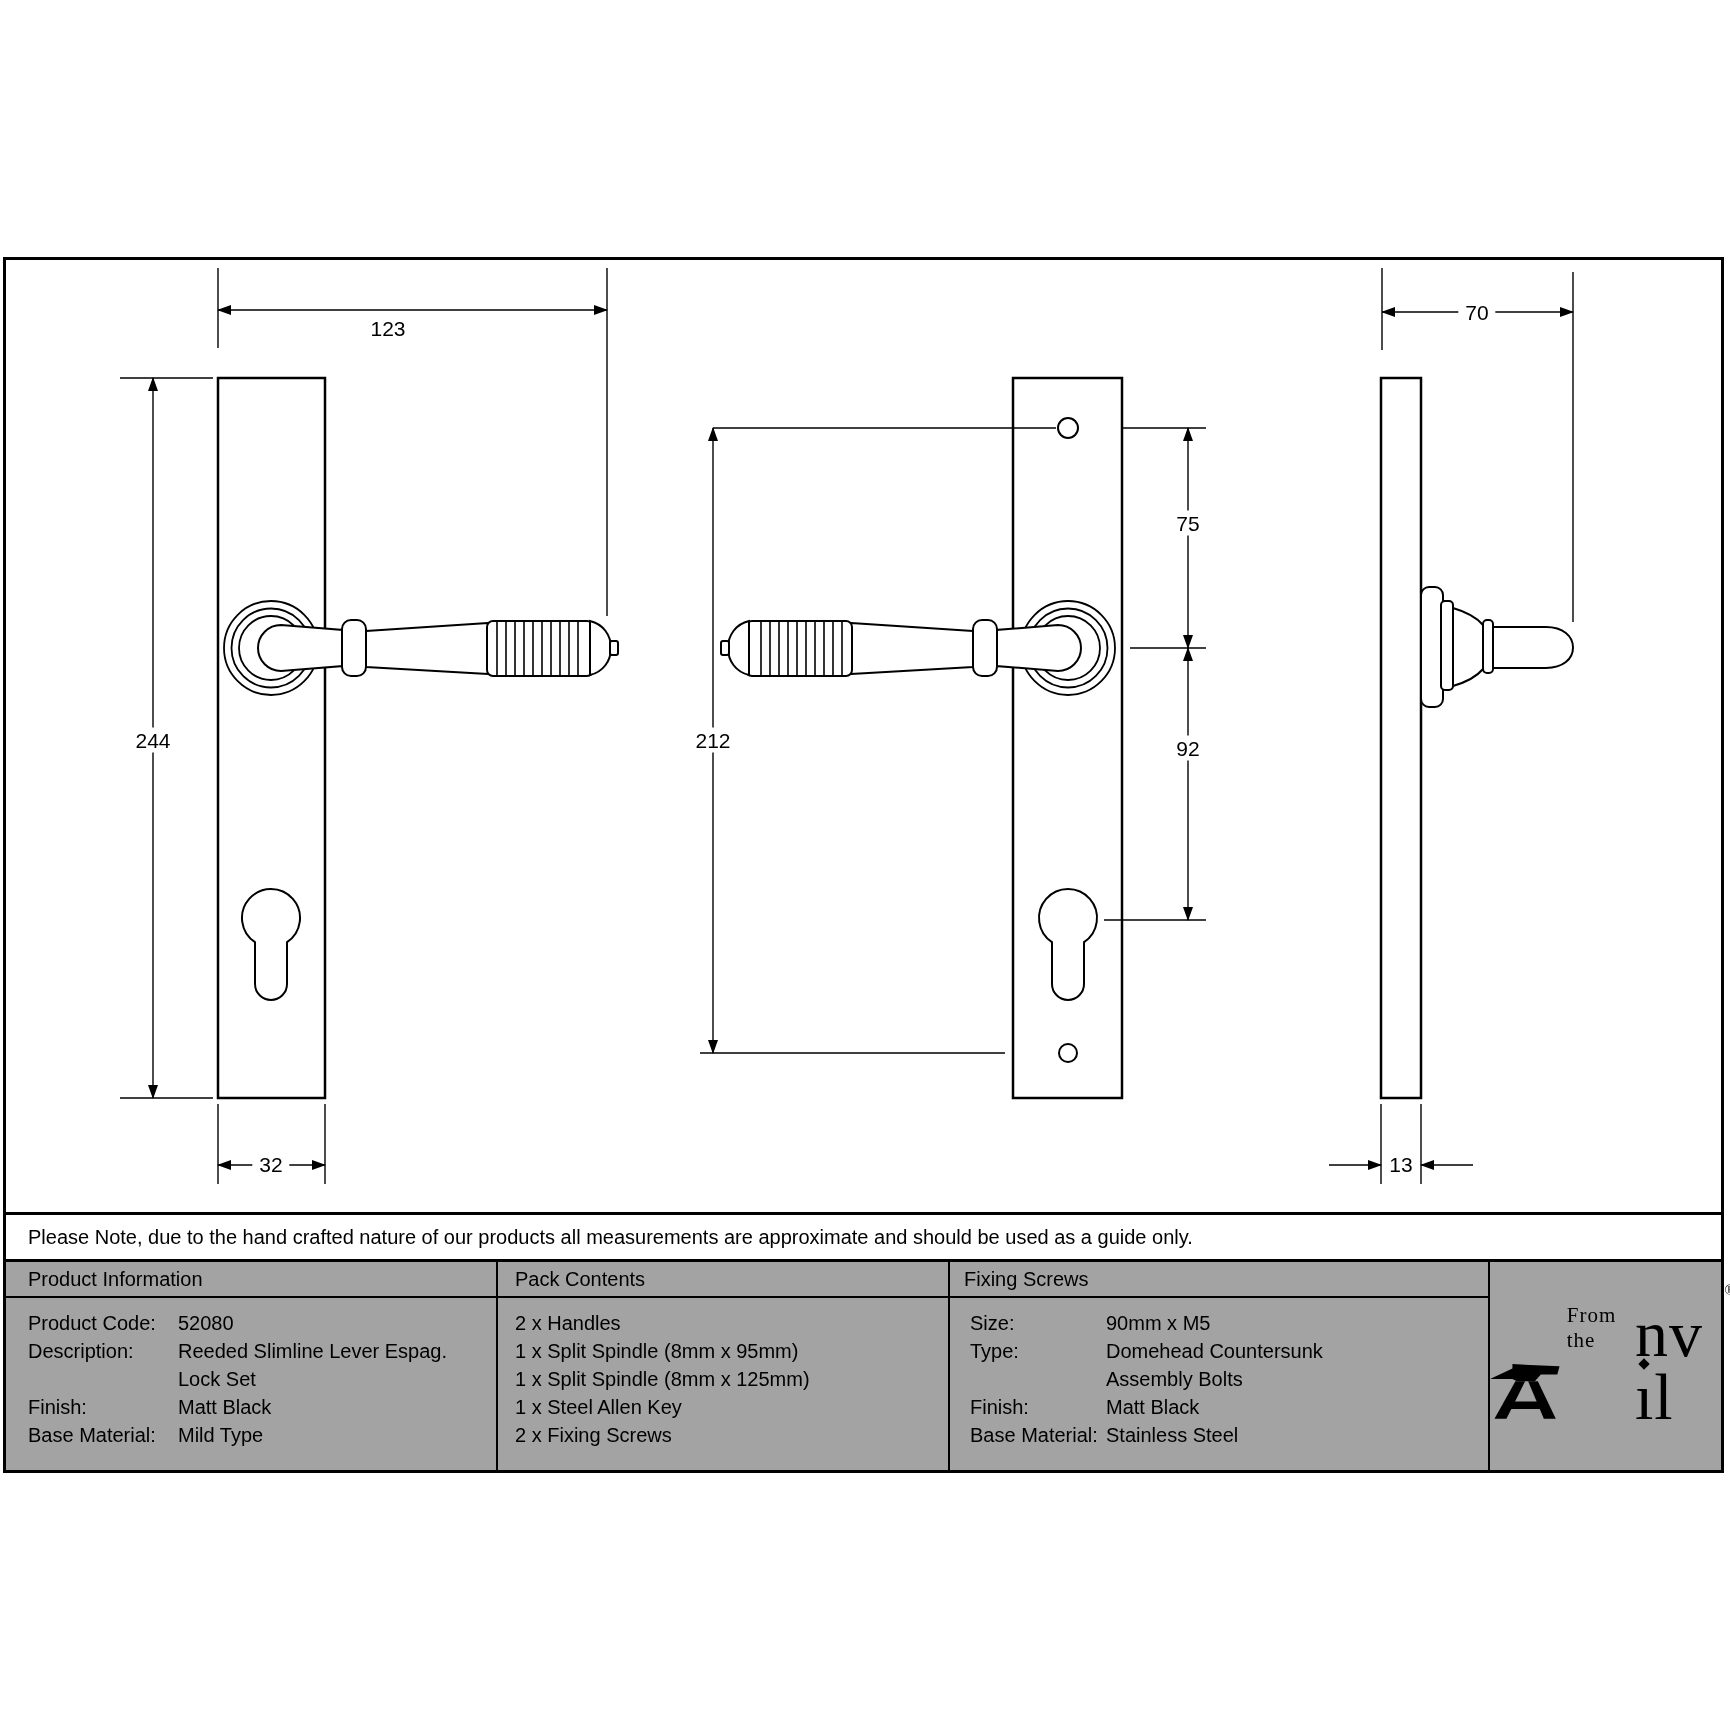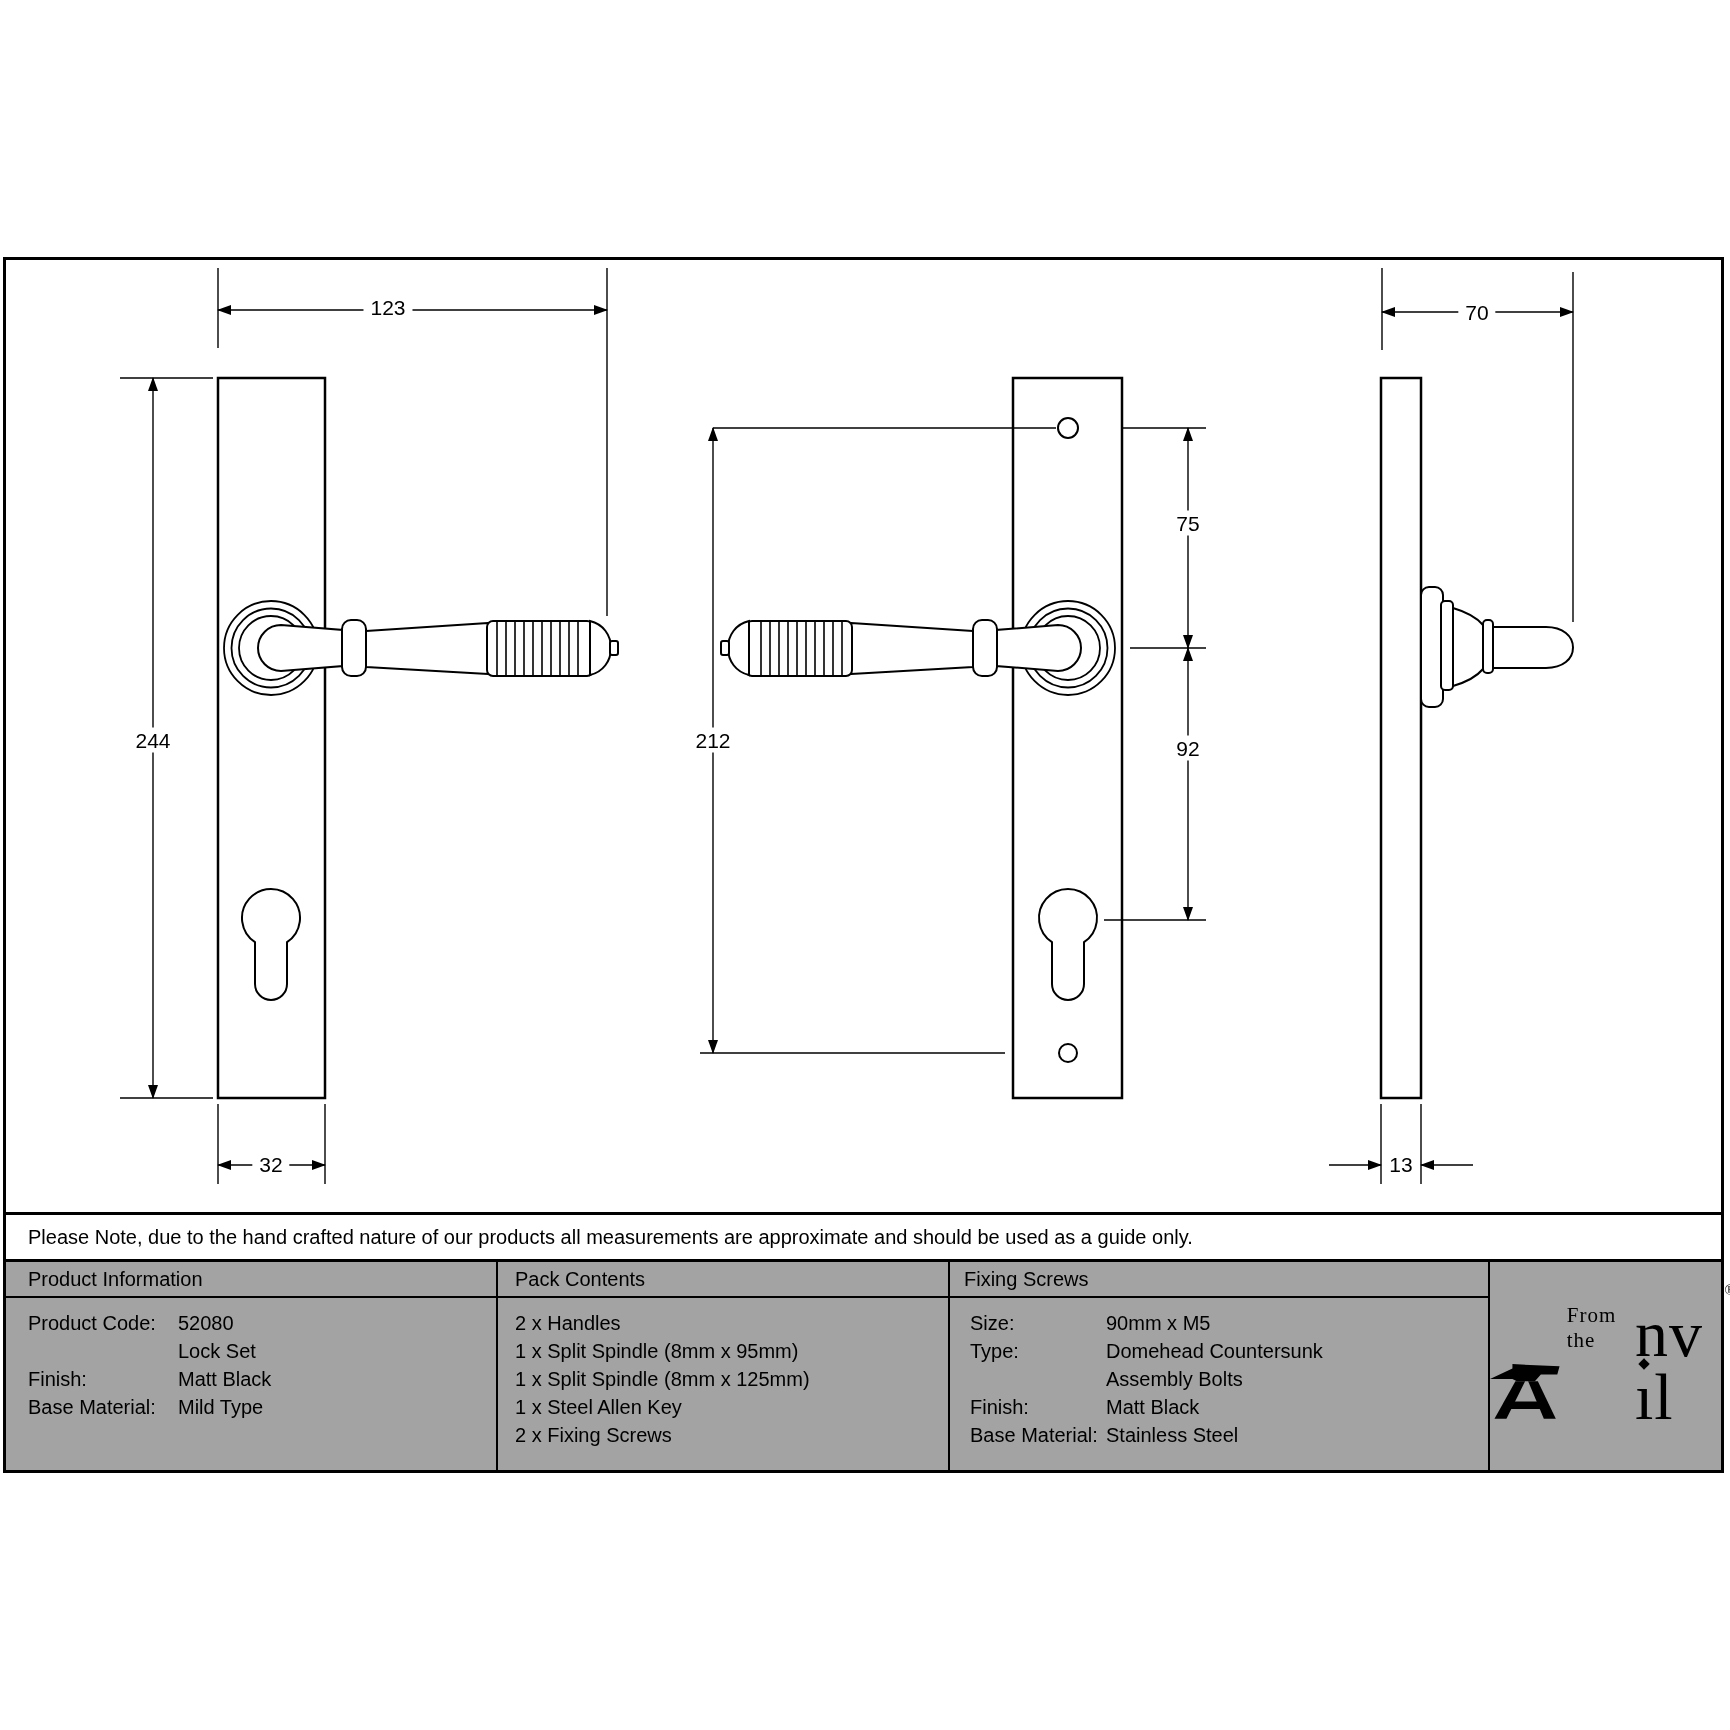--- a/index.html
+++ b/index.html
@@ -164,41 +164,45 @@
 
       <g stroke="#000" stroke-width="1.4">
         <line x1="1381" y1="1104" x2="1381" y2="1184"></line>
         <line x1="1421" y1="1104" x2="1421" y2="1184"></line>
         <line x1="1329" y1="1165" x2="1381" y2="1165" marker-end="url(#ah)"></line>
         <line x1="1421" y1="1165" x2="1473" y2="1165" marker-start="url(#ah)"></line>
       </g>
     </g>
   </svg>
 
-  <div class="dim-label" style="left:388px; top:307px;">123</div>
+  <div class="dim-label" style="left:388px; top:328px;">123</div>
   <div class="dim-label" style="left:153px; top:740px;">244</div>
   <div class="dim-label" style="left:271px; top:1164px;text-align:right;">32</div>
   <div class="dim-label" style="left:713px; top:740px;">212</div>
   <div class="dim-label" style="left:1188px; top:523px;">75</div>
   <div class="dim-label" style="left:1188px; top:748px;">92</div>
   <div class="dim-label" style="left:1477px; top:312px;">70</div>
   <div class="dim-label" style="left:1401px; top:1164px;">13</div>
 
   <div class="note-row">
     <span>Please Note, due to the hand crafted nature of our products all measurements are approximate and should be used as a guide only.</span>
   </div>
 
   <div class="spec-table">
 
     <div class="spec-col c1">
       <div class="spec-header">Product Information</div>
       <div class="spec-body">
         <div class="kv-row">
           <span class="kv-label">Product Code:</span>
           <span>52080</span>
+        </div>
+        <div class="kv-row">
+          <span class="kv-label">Description:</span>
+          <span>Reeded Slimline Lever Espag.</span>
         </div>
         <div class="kv-row">
           <span class="kv-label"></span>
           <span>Lock Set</span>
         </div>
         <div class="kv-row">
           <span class="kv-label">Finish:</span>
           <span>Matt Black</span>
         </div>
         <div class="kv-row">

